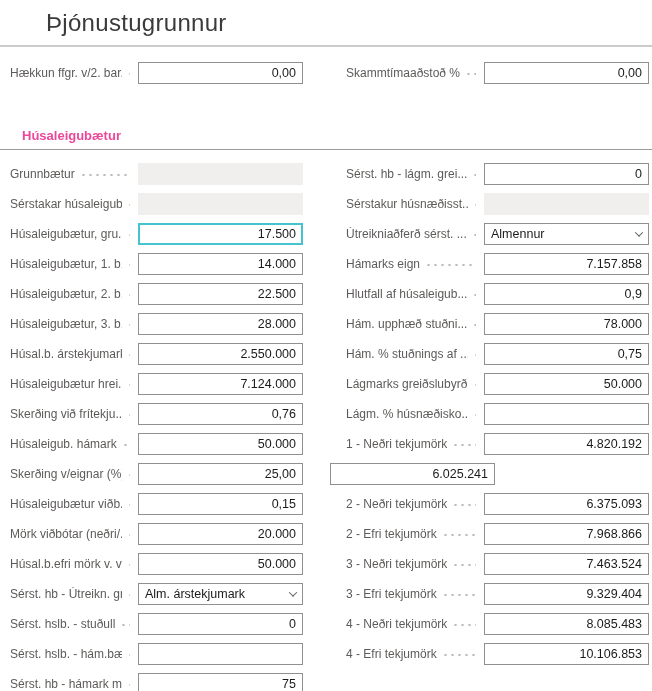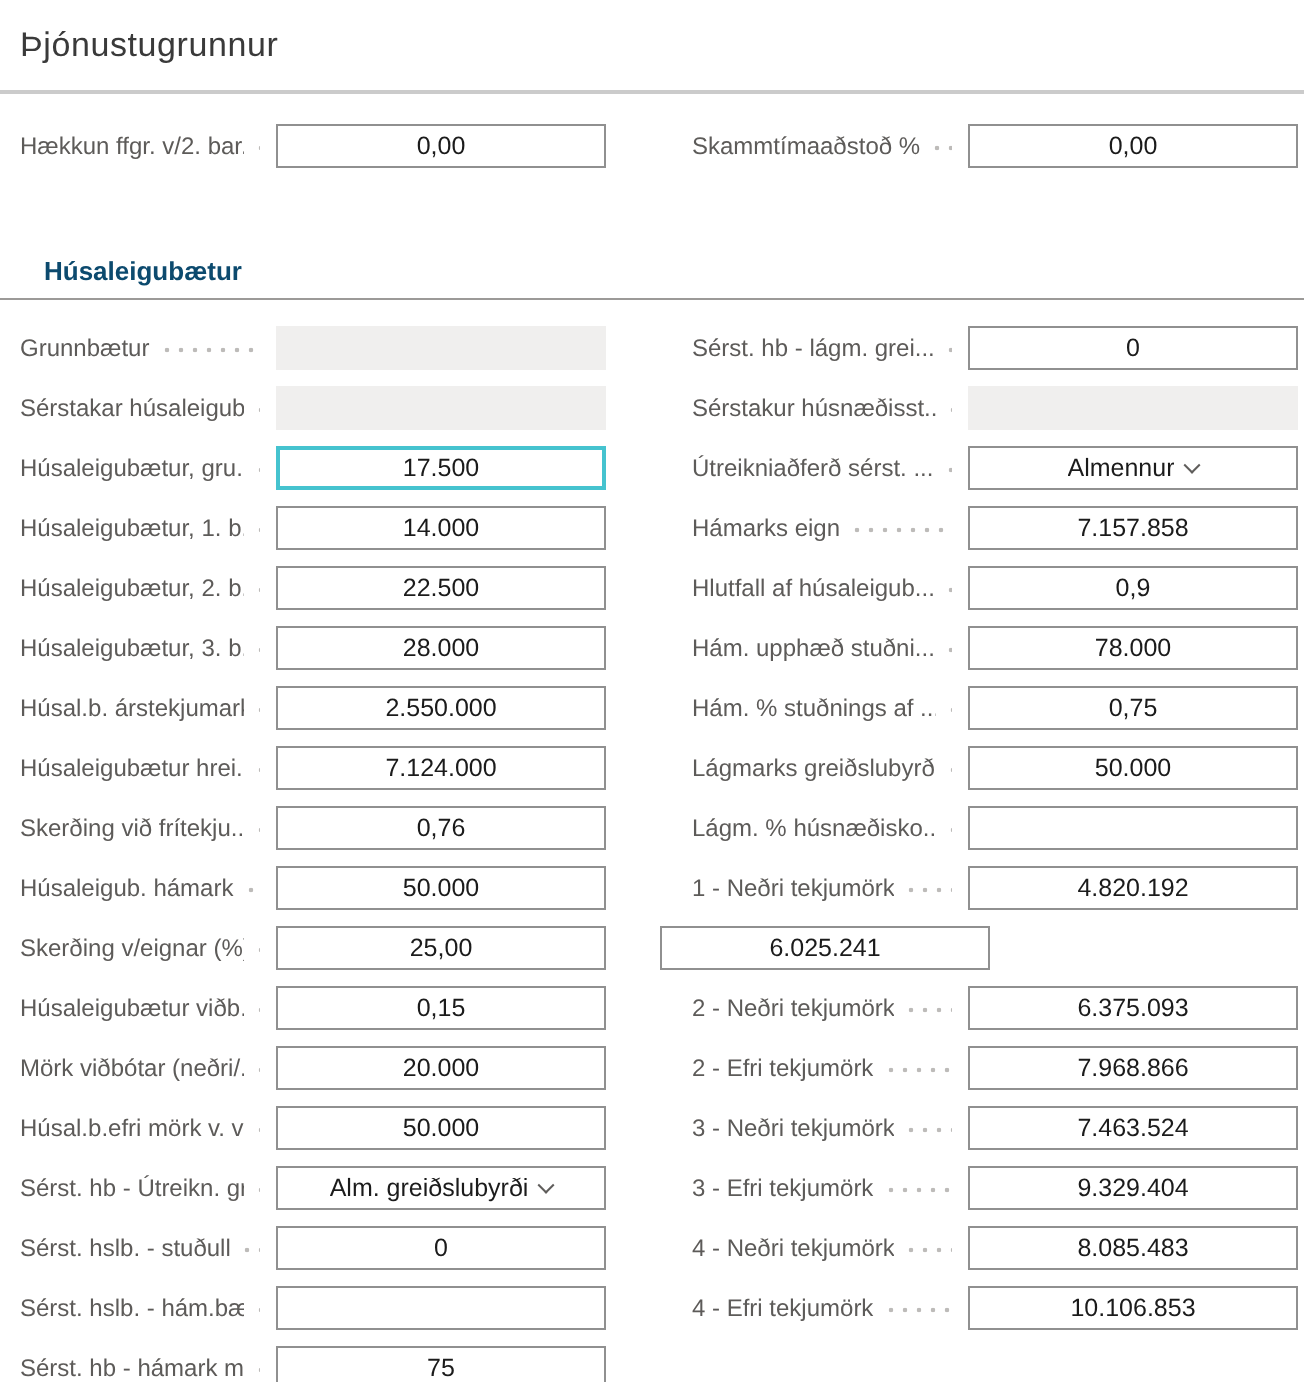--- a/index.html
+++ b/index.html
@@ -7,38 +7,39 @@
   body {
     width: 652px; height: 691px; overflow: hidden;
     background: #ffffff;
     font-family: "Liberation Sans", "DejaVu Sans", sans-serif;
     -webkit-font-smoothing: antialiased;
   }
   .page { width: 652px; height: 691px; position: relative; }
 
   .page-title {
     padding: 6px 16px 0 10px;
-    font-size: 17px; line-height: 34px;
+    font-size: 24px; line-height: 34px;
     font-weight: 300; letter-spacing: 0.3px;
     color: #3a3a3a;
     white-space: nowrap;
+    margin-left: 36px;
   }
   .rule-top { height: 2px; background: #cbcbcb; margin-top: 5px; }
 
   .fields-grid { display: flex; padding-left: 10px; }
   .col { display: flex; flex-direction: column; }
   .col-left  { width: 293px; margin-right: 27px; }
   .col-right { width: 303px; }
   .grid-general { margin-top: 15px; }
   .grid-main { margin-top: 13px; }
 
   .section-title {
     margin: 36px 10px 0 10px;
     font-size: 13px; line-height: 15px;
-    font-weight: 700; color: #0c4a6e; padding-left: 12px;
+    font-weight: 700; color: #ec4899; padding-left: 12px;
   }
   .rule-section { height: 1px; background: #9c9a98; margin-top: 6px; }
 
   .field-row { display: flex; align-items: center; height: 22px; margin-bottom: 8px; flex: none; }
   .label-wrap { display: flex; align-items: center; height: 100%; overflow: hidden; }
   .col-left  .label-wrap { width: 128px; flex: none; }
   .col-right .label-wrap { width: 138px; flex: none; margin-left: 16px; }
   .field-label {
     font-size: 12px; color: #5d5b59;
     white-space: nowrap; overflow: hidden; flex: 0 1 auto;
@@ -47,27 +48,27 @@
     flex: 1 0 3px; height: 100%; margin: 0 8px 0 5px;
     background-image: radial-gradient(circle, #bdbbb9 1px, rgba(0,0,0,0) 1.3px);
     background-size: 7px 4px;
     background-repeat: repeat-x;
     background-position: left 55%;
   }
   .field-box {
     width: 165px; height: 22px; flex: none;
     background: #ffffff;
     border: 1px solid #909090;
-    display: flex; align-items: center; justify-content: center;
+    display: flex; align-items: center; justify-content: flex-end;
     padding: 0 6px;
     font-size: 12.5px; color: #1b1b1b;
   }
   .field-box.focused { border: 2px solid #45c3cf; padding: 0 5px; }
   .field-box.disabled { background: #f0efee; border-color: #f0efee; }
-  .field-box.select { }
+  .field-box.select { justify-content: space-between; }
   .field-value { white-space: nowrap; overflow: hidden; }
   .select .field-value { text-align: left; }
   .chevron {
     width: 6px; height: 6px; flex: none;
     border-left: 1px solid #5f5d5b; border-bottom: 1px solid #5f5d5b;
     transform: rotate(-45deg) translate(1px, -1px);
     margin-left: 6px;
   }
 </style>
 </head>
@@ -233,21 +234,21 @@
           <div class="field-box input">
             <span class="field-value">50.000</span>
           </div>
         </div>
         <div class="field-row">
           <div class="label-wrap">
             <span class="field-label">Sérst. hb - Útreikn. gr...</span>
             <span class="leader"></span>
           </div>
           <div class="field-box select">
-            <span class="field-value">Alm. greiðslubyrði</span>
+            <span class="field-value">Alm. árstekjumark</span>
             <span class="chevron"></span>
           </div>
         </div>
         <div class="field-row">
           <div class="label-wrap">
             <span class="field-label">Sérst. hslb. - stuðull</span>
             <span class="leader"></span>
           </div>
           <div class="field-box input">
             <span class="field-value">0</span>

